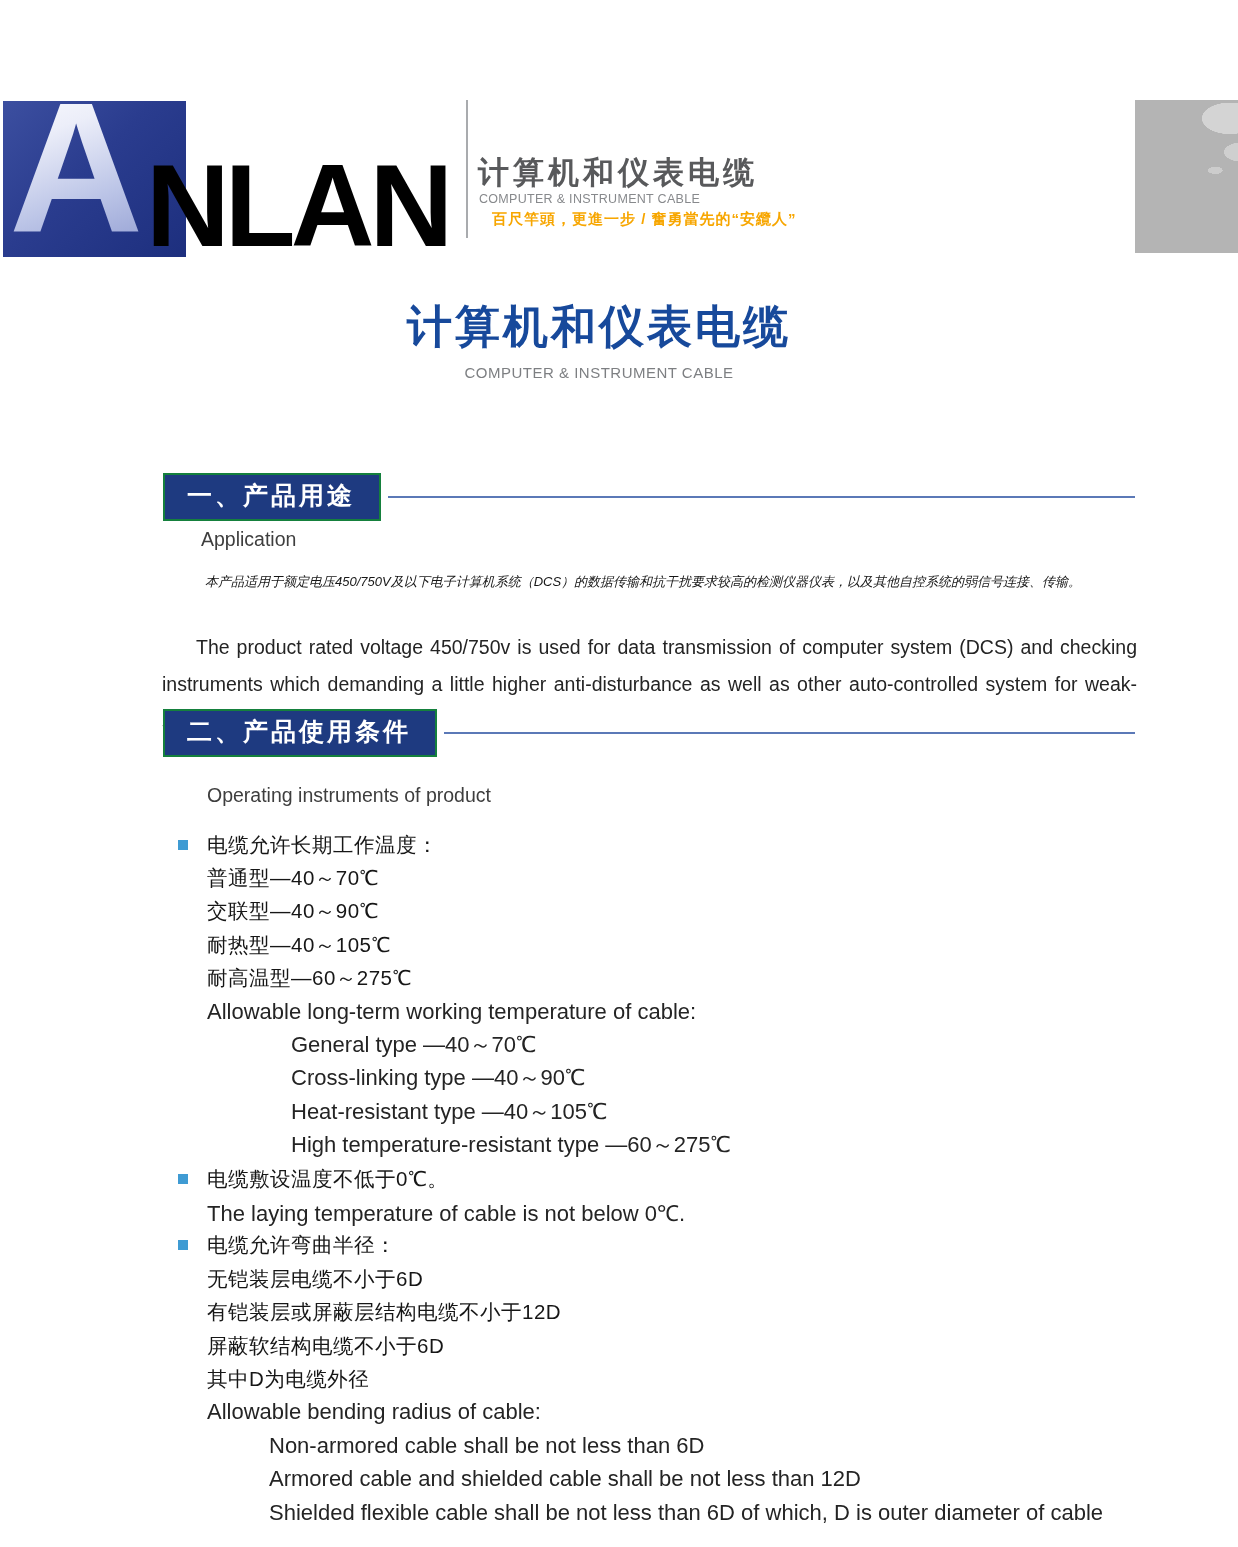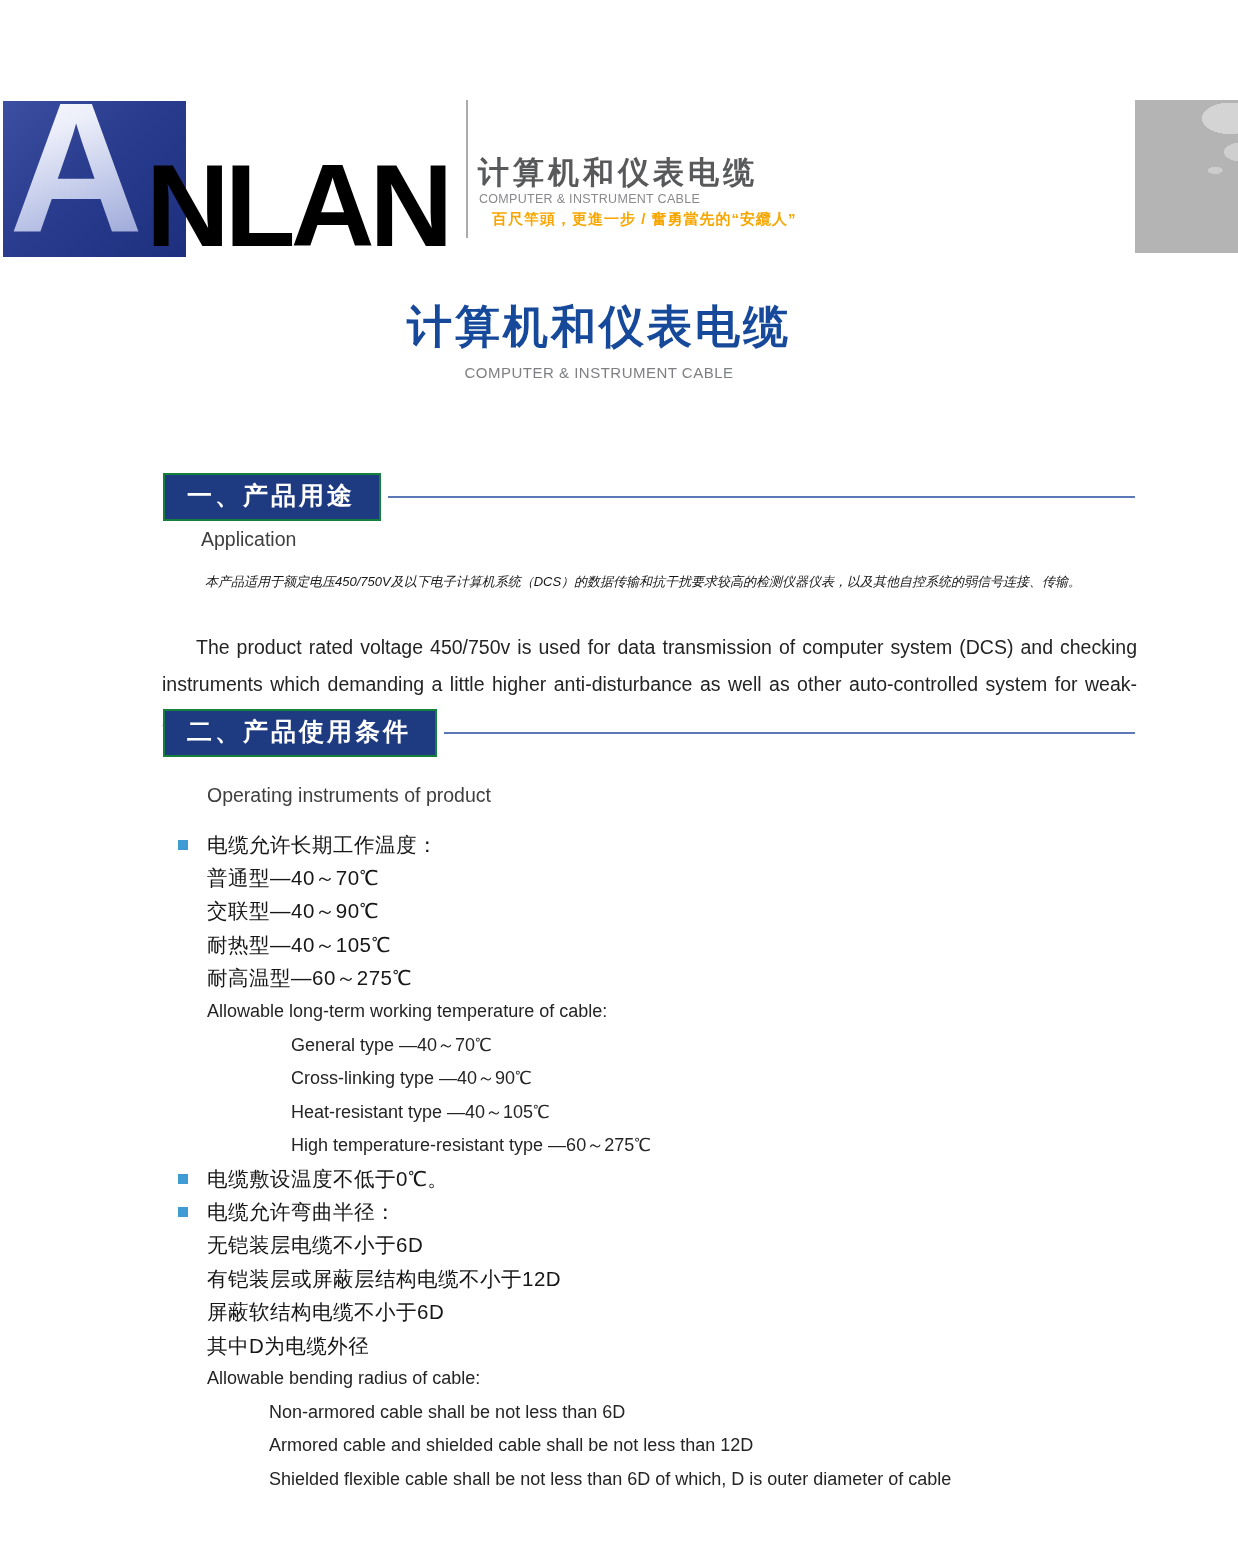--- a/index.html
+++ b/index.html
@@ -78,21 +78,21 @@
     text-indent:34px;
   }
 
   
   .cond-list { position:absolute; left:163px; top:812px; width:980px;margin-top:16px; }
   .r { position:relative; height:33.4px; display:flex; align-items:center; padding-left:44px; box-sizing:border-box; }
   .r.i1 { padding-left:106px; }
   .r.i2 { padding-left:128px; }
   .sq { position:absolute; left:15px; top:50%; margin-top:-5px; width:10px; height:10px; background:#3f9bd3; }
   .t.cn { font-size:20.5px; color:#161616; letter-spacing:0.5px; }
-  .t.en { font-size:18px; color:#242424; }
+  .t.en { font-size:22px; color:#242424; }
 </style>
 </head>
 <body>
 
 <div class="header">
   <div class="logo-a-box">
     <span class="logo-a">A</span>
   </div>
   <span class="logo-rest">NLAN</span>
   <div class="header-divider"></div>
@@ -151,20 +151,23 @@
       <span class="t en">Heat-resistant type —40～105℃</span>
     </div>
   <div class="r i2">
       <span class="t en">High temperature-resistant type —60～275℃</span>
     </div>
   <div class="r">
       <span class="sq"></span>
       <span class="t cn">电缆敷设温度不低于0℃。</span>
     </div>
   <div class="r">
+      <span class="t en">The laying temperature of cable is not below 0℃.</span>
+    </div>
+  <div class="r">
       <span class="sq"></span>
       <span class="t cn">电缆允许弯曲半径：</span>
     </div>
   <div class="r">
       <span class="t cn">无铠装层电缆不小于6D</span>
     </div>
   <div class="r">
       <span class="t cn">有铠装层或屏蔽层结构电缆不小于12D</span>
     </div>
   <div class="r">

